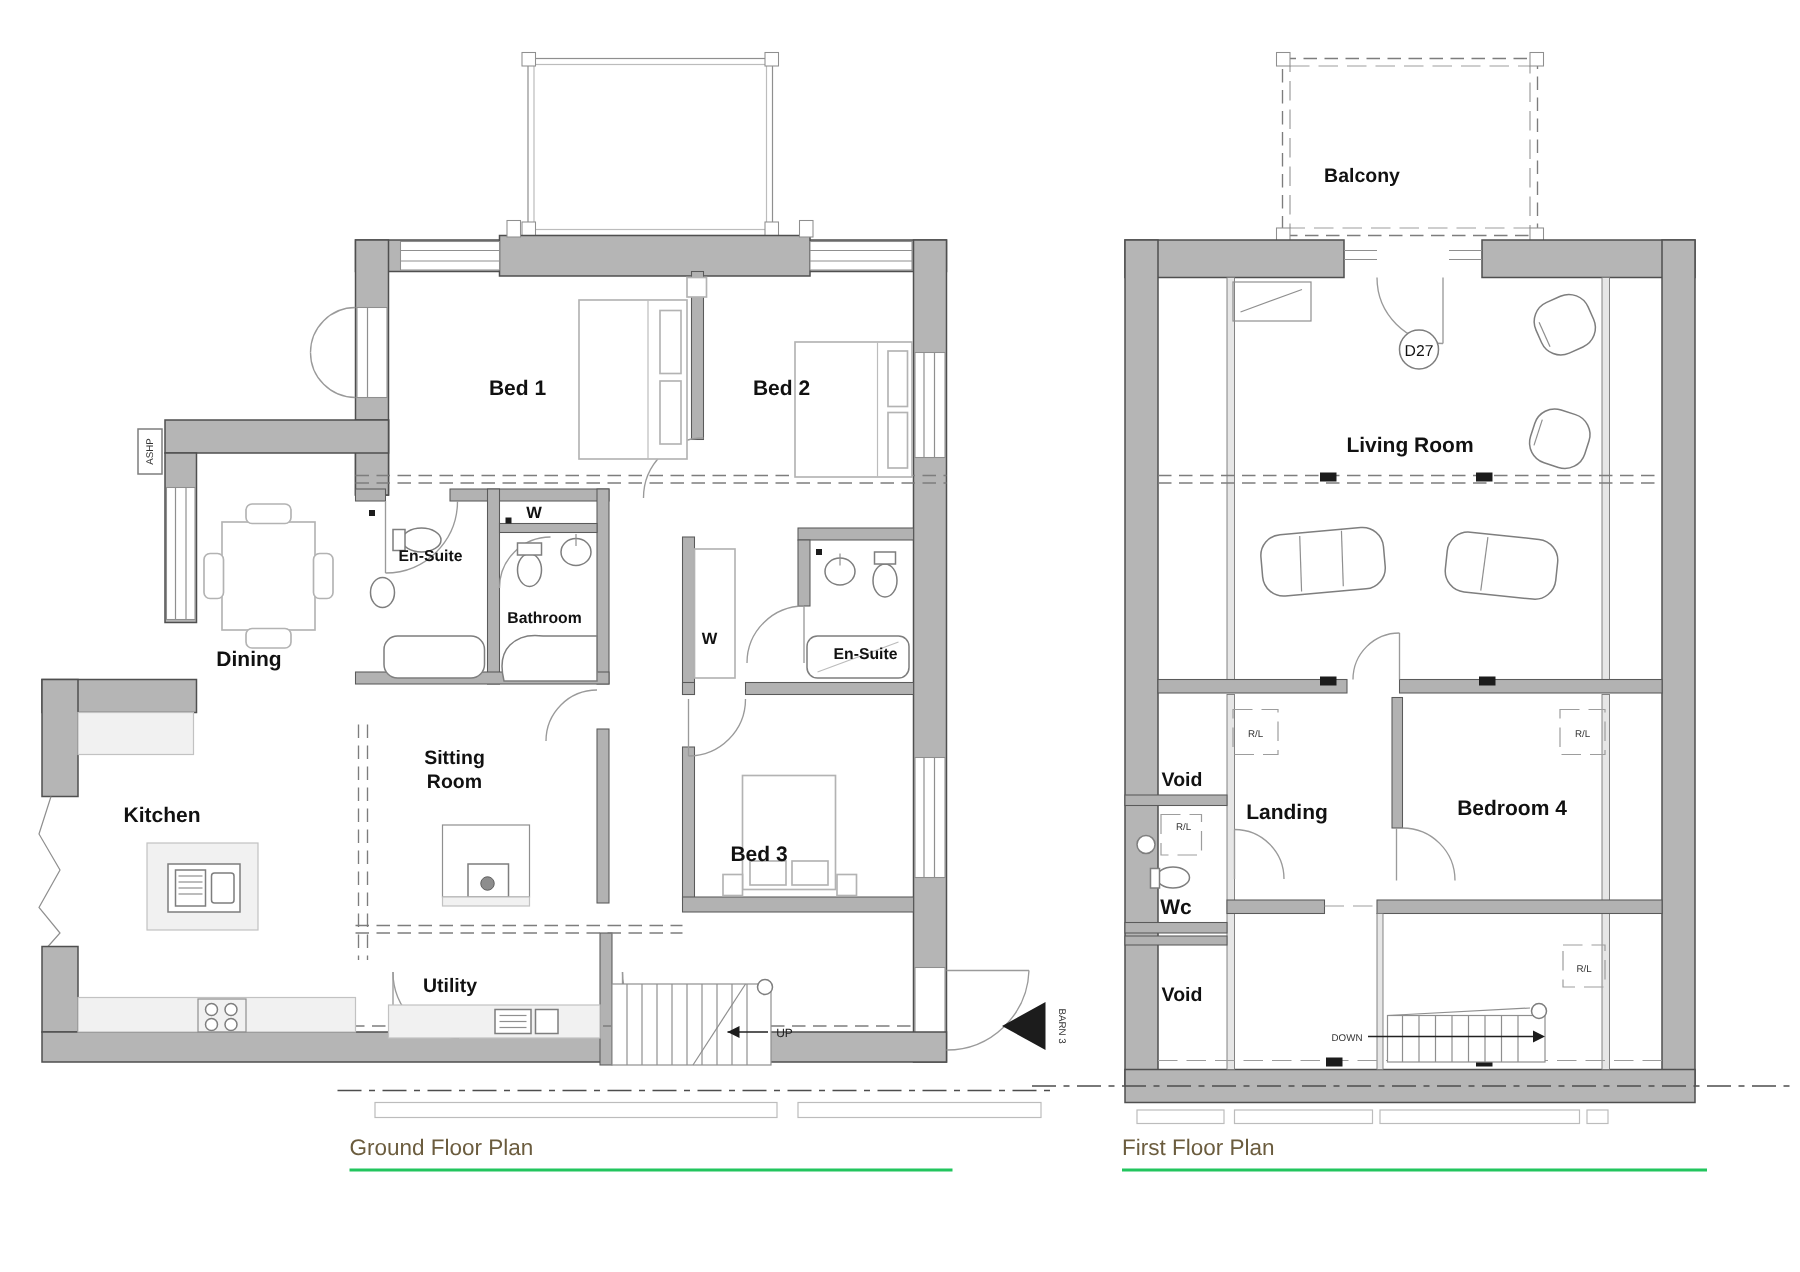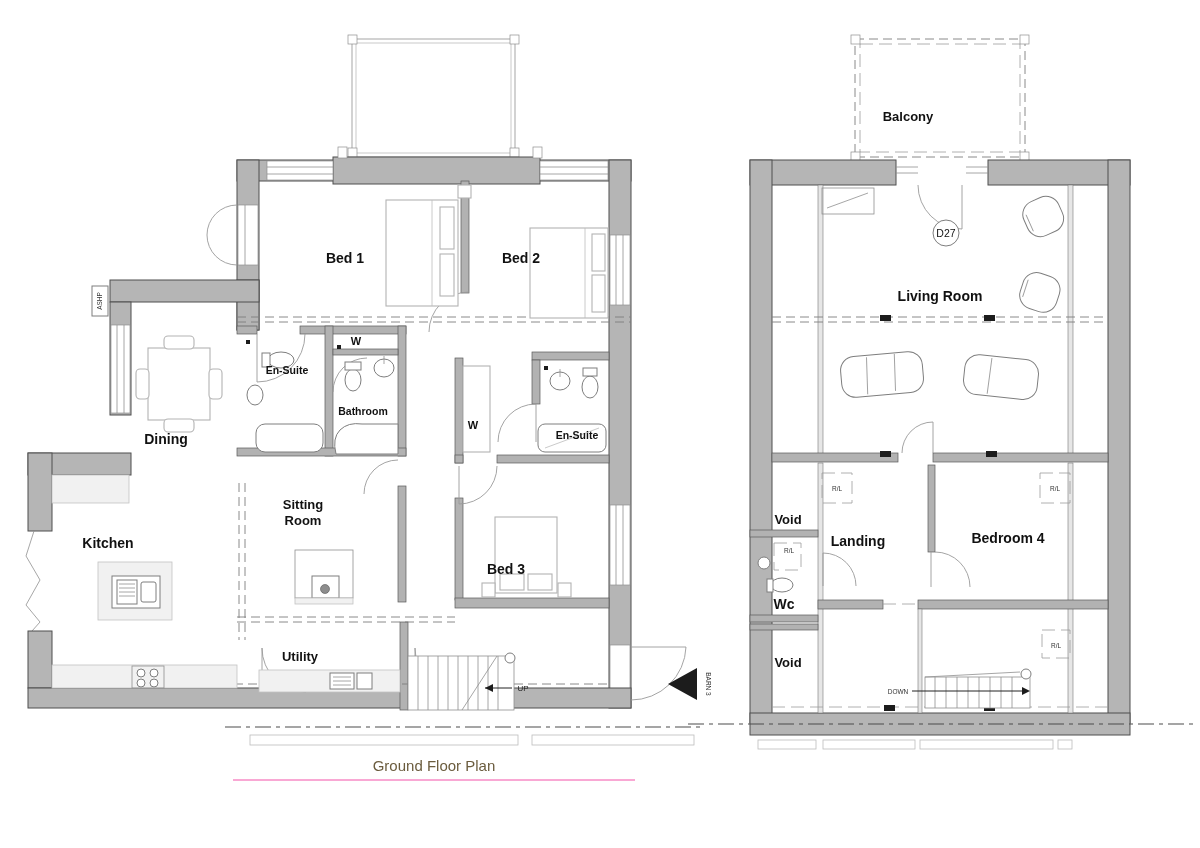--- a/index.html
+++ b/index.html
@@ -24,22 +24,22 @@
   .blk    { fill:#1c1c1c; }
 
   text { font-family:"Liberation Sans", sans-serif; fill:#111; }
   .rm    { font-weight:bold; font-size:14px; text-anchor:middle; }
   .rm-md { font-weight:bold; font-size:13px; text-anchor:middle; }
   .rm-sm { font-weight:bold; font-size:10.5px; text-anchor:middle; }
   .rm-xs { font-weight:bold; font-size:11px; text-anchor:middle; }
   .tiny  { font-size:8px; text-anchor:middle; fill:#222; }
   .micro { font-size:6.5px; text-anchor:middle; fill:#333; }
 
-  .plan-title { position:absolute; text-align:center; font-size:15px; color:#6b5c3e;
-                padding-bottom:5px; border-bottom:2px solid #f9a8d4; }
+  .plan-title { position:absolute; text-align:left; font-size:15px; color:#6b5c3e;
+                padding-bottom:5px; border-bottom:2px solid #22c55e; }
   #gf-title { left:233px; top:757px; width:402px; }
   #ff-title { left:748px; top:757px; width:390px; }
 </style>
 </head>
 <body>
 
 <div id="canvas">
 
 <svg width="1200" height="848" viewBox="0 0 1200 848">
 
@@ -407,13 +407,14 @@
       <text class="rm-md" x="788" y="524">Void</text>
       <text class="rm" x="858" y="546">Landing</text>
       <text class="rm" x="1008" y="543">Bedroom 4</text>
       <text class="rm" x="784" y="609">Wc</text>
       <text class="rm-md" x="788" y="667">Void</text>
     </g>
   </g>
 </svg>
 
   <div id="gf-title" class="plan-title">Ground Floor Plan</div>
+  <div id="ff-title" class="plan-title">First Floor Plan</div>
 </div>
 
 </body></html>

